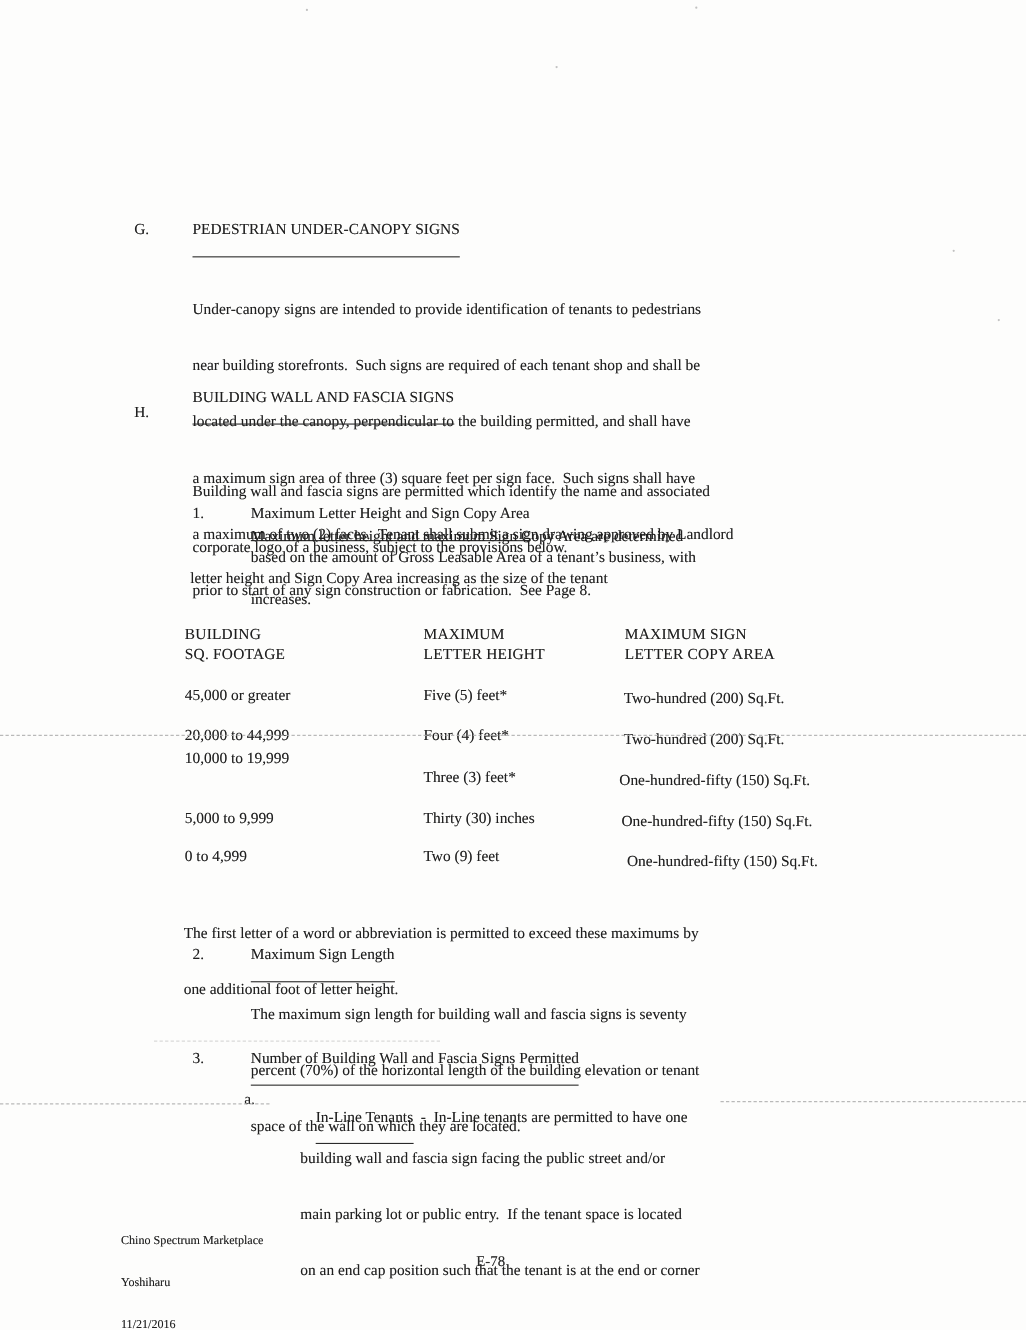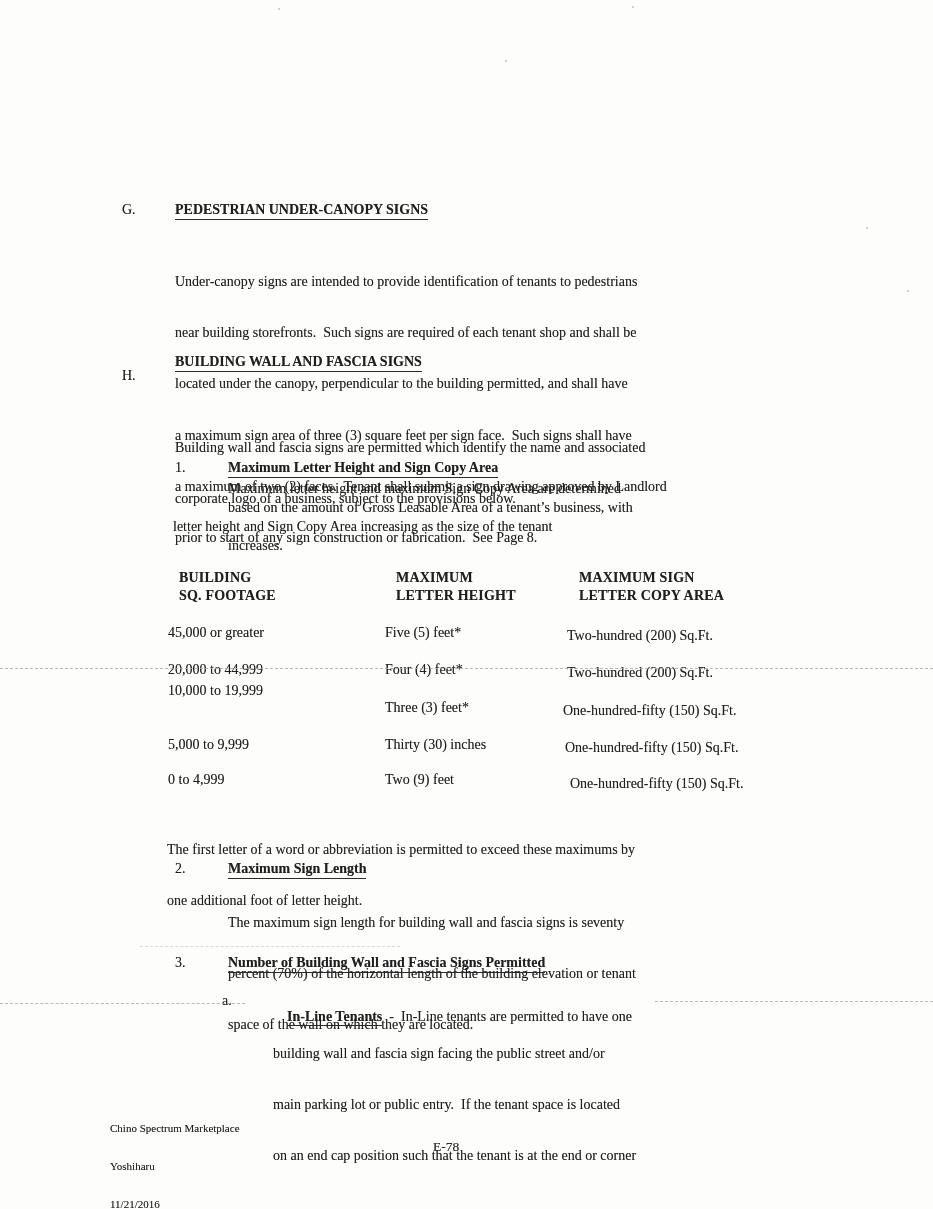--- a/index.html
+++ b/index.html
@@ -7,22 +7,22 @@
     position:relative;
     width:933px;height:1209px;
     background:#fdfdfc;
     font-family:"Liberation Serif", serif;
     font-size:14px;
     color:#1f1f1f;
     overflow:hidden;
     text-shadow:0 0 .3px rgba(30,30,30,.45);
   }
   .abs{position:absolute;white-space:pre;}
-  .u{border-bottom:1.3px solid #2a2a2a;padding-bottom:1px;font-weight:bold;}
-  .b{font-weight:bold;letter-spacing:.2px;margin-left:11px;}
+  .u{border-bottom:1.3px solid #2a2a2a;padding-bottom:15px;}
+  .b{font-weight:normal;letter-spacing:.2px;}
   .para .ln{line-height:19.2px;height:19.2px;white-space:pre;}
   .small{font-size:11px;}
   .small .ln{line-height:14px;height:14px;white-space:pre;}
   .pagenum{font-size:13.5px;color:#2a2a2a;}
   .dash{position:absolute;height:0;border-top:1px dashed #aeaeae;opacity:.85;}
   .dash.faint{opacity:.45;}
   .speck{position:absolute;width:2px;height:2px;background:#9a9a9a;border-radius:50%;opacity:.6;}
 </style>
 </head>
 <body>

